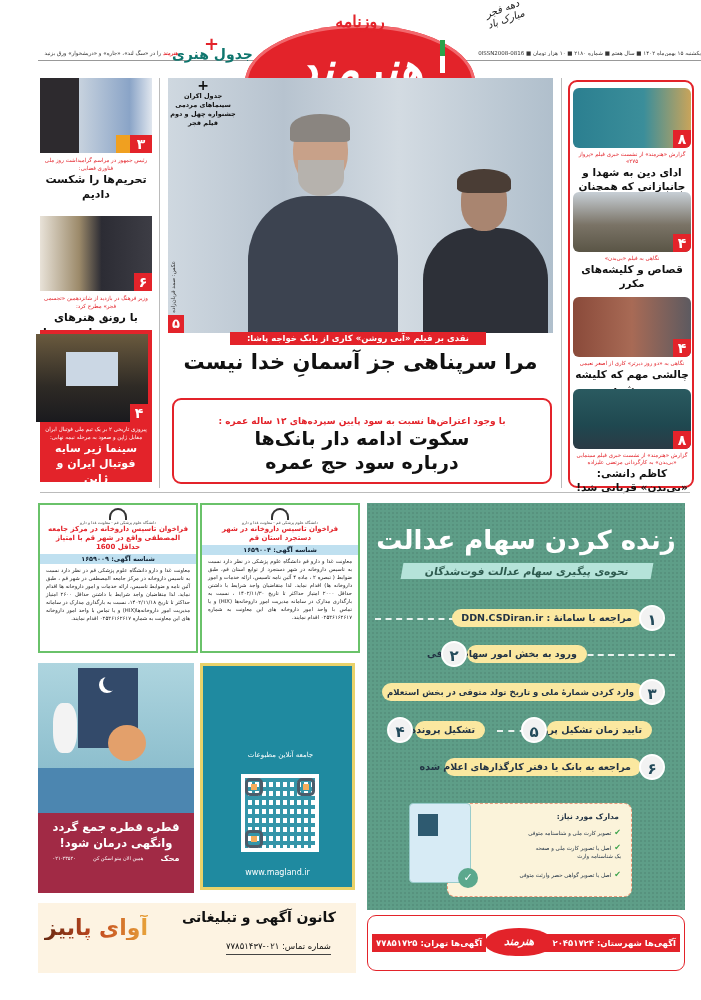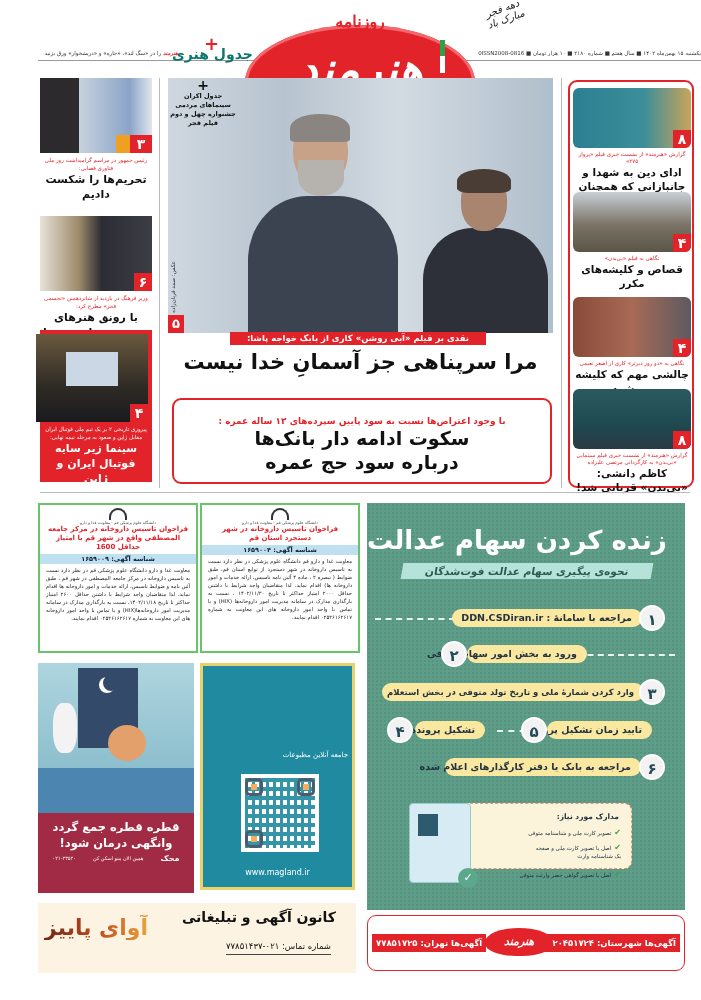--- a/index.html
+++ b/index.html
@@ -51,46 +51,46 @@
 .side-promo .plus{font-size:14px;line-height:14px}
 .feature-kicker{position:absolute;top:332px;left:230px;width:256px;height:13px;background:#e3232a;color:#fff;font-weight:bold;font-size:8.5px;text-align:center;line-height:13px}
 .feature-title{position:absolute;top:350px;left:168px;width:385px;text-align:center;font-size:21px;font-weight:bold;color:#111}
 .leadbox{position:absolute;top:398px;left:172px;width:380px;height:86px;border:2px solid #e3232a;border-radius:9px;text-align:center}
 .lead-kicker{margin-top:16px;font-size:9px;font-weight:bold;color:#e3232a}
 .lead-title{font-size:19px;font-weight:bold;line-height:24px;color:#111}
 .hrule{position:absolute;top:492px;left:40px;width:650px;height:1px;background:#bbb}
 
 .info{position:absolute;top:503px;left:367px;width:318px;height:407px;background:#5e9e88;overflow:hidden}
 .info-dots{position:absolute;inset:0;background-image:radial-gradient(rgba(0,0,0,.12) 1px,transparent 1px);background-size:4px 4px;opacity:.6}
-.info-title{position:absolute;top:22px;left:0;width:318px;text-align:left;font-size:26px;font-weight:bold;color:#fff}
+.info-title{position:absolute;top:22px;left:0;width:318px;text-align:center;font-size:26px;font-weight:bold;color:#fff}
 .info-sub{position:absolute;top:60px;left:35px;width:250px;height:16px;background:#b5e3d9;text-align:center;font-size:10.5px;font-weight:bold;color:#2d5a4e;line-height:16px;transform:skewX(-10deg)}
 .step{position:absolute;height:18px;background:#fbe8a0;border-radius:9px;font-size:9.5px;font-weight:bold;color:#234;line-height:18px;padding:0 10px;white-space:nowrap;text-align:center}
 .step-num{position:absolute;width:26px;height:26px;border-radius:50%;background:#f2f2f2;color:#234a5a;font-weight:bold;font-size:15px;text-align:center;line-height:26px;border:2px solid #fff}
 .dash{position:absolute;border-top:2px dashed #e9f3ef}
-.docs-card{position:absolute;top:258px;left:80px;width:185px;height:66px;background:#fbf3da;border:1.5px dashed #e89a7a;border-radius:8px}
+.docs-card{position:absolute;top:258px;left:80px;width:185px;height:94px;background:#fbf3da;border:1.5px dashed #e89a7a;border-radius:8px}
 .docs-title{position:absolute;top:8px;right:12px;font-size:7.5px;font-weight:bold;color:#234}
 .docs-item{position:absolute;right:10px;font-size:5.5px;color:#234;white-space:nowrap}
 .check{display:inline-block;color:#3aa34a;font-weight:bold;font-size:8px;margin-left:3px}
 .docs-ill{position:absolute;top:258px;left:42px;width:62px;height:80px;background:#d7ebf5;border-radius:4px;border:1px solid #9cc}
 .docs-ill .avatar{position:absolute;top:10px;left:8px;width:20px;height:22px;background:#2e5a70}
 .docs-ill .ok{position:absolute;right:-8px;bottom:-6px;width:20px;height:20px;border-radius:50%;background:#5ba88d;color:#fff;font-size:11px;text-align:center;line-height:20px}
 .adbar{position:absolute;top:915px;left:367px;width:318px;height:56px;border:1.5px solid #e3232a;border-radius:9px}
 .ad-chip{position:absolute;top:18px;height:18px;background:#e3232a;color:#fff;font-weight:bold;font-size:8.5px;line-height:18px;padding:0 4px;white-space:nowrap}
 .ad-logo{position:absolute;top:12px;left:117px;width:68px;height:28px;background:#e3232a;border-radius:50% 50% 45% 45%;color:#fff;font-size:11px;font-weight:bold;text-align:center;line-height:28px;font-style:italic}
 
 .notice{position:absolute;top:503px;width:160px;height:150px;border:2px solid #6ac26a;background:#fff;padding:3px 6px}
 .emblem{width:18px;height:12px;margin:0 auto;border:2px solid #333;border-bottom:none;border-radius:9px 9px 0 0}
 .univ{font-size:4px;text-align:center;color:#444;line-height:5px}
 .n-title{font-size:7px;font-weight:bold;color:#e3232a;text-align:center;line-height:9px}
 .n-id{margin:2px -6px 2px;background:#bfe0f0;text-align:center;font-size:6.5px;font-weight:bold;line-height:10px;color:#123}
 .n-body{font-size:5.3px;line-height:8px;text-align:justify;color:#222}
 
 .magland{position:absolute;top:663px;left:200px;width:155px;height:227px;background:#1f8aa0;border:3px solid #e9d26a}
 .mag-logo{position:absolute;top:30px;left:20px;width:115px;text-align:center;color:#fff;font-size:28px;font-weight:bold}
-.mag-tag{position:absolute;top:85px;left:10px;width:135px;text-align:right;color:#fff;font-size:7px}
+.mag-tag{position:absolute;top:85px;left:10px;width:135px;text-align:center;color:#fff;font-size:7px}
 .qr{position:absolute;top:108px;left:38px;width:78px;height:78px;background:#fff;padding:4px}
 .qr-inner{width:100%;height:100%;background-image:linear-gradient(90deg,#1f8aa0 50%,transparent 50%),linear-gradient(#1f8aa0 50%,transparent 50%);background-size:7px 7px,9px 9px;opacity:.9;position:relative}
 .qr-corner{position:absolute;width:18px;height:18px;border:3px solid #394b5a;border-radius:5px;background:#f5a54a;background-clip:content-box;padding:3px}
 .mag-url{position:absolute;top:202px;left:0;width:149px;text-align:center;color:#fff;font-size:8px;direction:ltr}
 
 .charity{position:absolute;top:663px;left:38px;width:156px;height:230px;background:#0ea5e9;overflow:hidden}
 .charity-scene{position:absolute;top:0;left:0;width:156px;height:150px;background:linear-gradient(#aed5df,#7fb5c6)}
 .window{position:absolute;top:5px;left:40px;width:60px;height:80px;background:#334a6a}
 .moon{position:absolute;top:12px;left:65px;width:16px;height:16px;border-radius:50%;box-shadow:-4px 2px 0 0 #fff}
 .bed{position:absolute;top:105px;left:0;width:156px;height:45px;background:#4c86b0}

